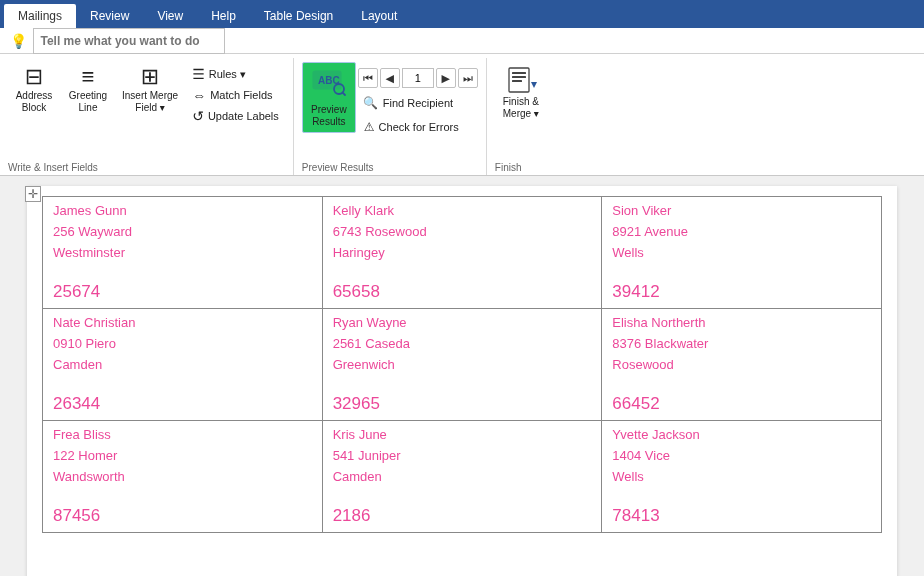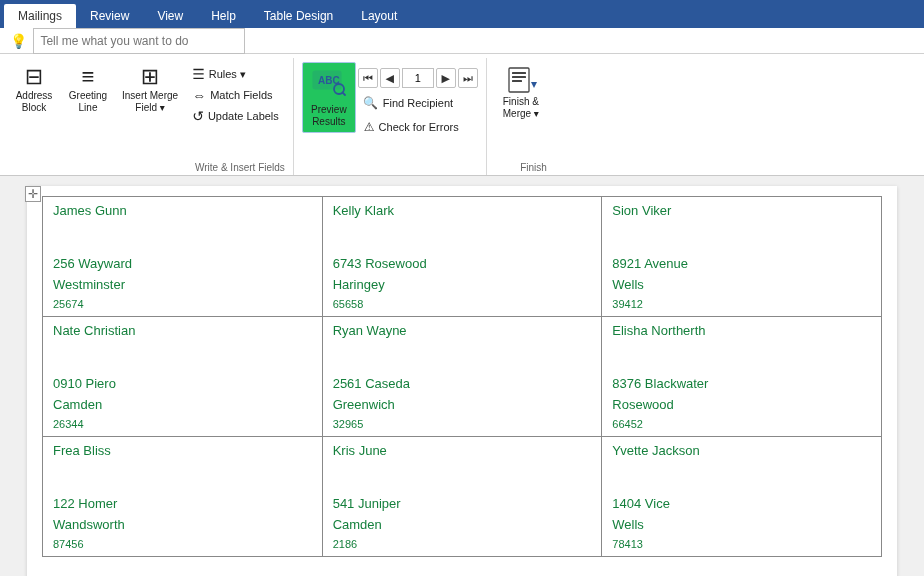--- a/index.html
+++ b/index.html
@@ -13,21 +13,21 @@
     .tab { padding: 5px 14px; font-size: 12px; color: #fff; cursor: pointer; border-radius: 2px 2px 0 0; }
     .tab.active { background: #fff; color: #333; font-weight: normal; }
 
     
     .help-bar { background: #fff; display: flex; align-items: center; padding: 2px 10px; border-bottom: 1px solid #d0d0d0; height: 26px; }
     .lightbulb { color: #f0b400; font-size: 14px; }
 
     
     .ribbon { background: #fff; border-bottom: 1px solid #c8c8c8; display: flex; align-items: stretch; padding: 4px 0 0 0; min-height: 90px; }
     .ribbon-group { display: flex; flex-direction: column; align-items: flex-start; padding: 0 8px; border-right: 1px solid #d8d8d8; min-height: 80px; position: relative; }
-    .ribbon-group-label { font-size: 10px; color: #666; text-align: right; width: 100%; margin-top: auto; padding: 2px 0 2px 0; }
+    .ribbon-group-label { font-size: 10px; color: #666; text-align: left; width: 100%; margin-top: auto; padding: 2px 0 2px 0; }
     .ribbon-group-content { display: flex; align-items: flex-start; gap: 2px; flex: 1; padding-top: 4px; }
 
     
     .btn-large { display: flex; flex-direction: column; align-items: center; justify-content: center; padding: 4px 6px; cursor: pointer; border-radius: 2px; min-width: 48px; font-size: 11px; text-align: center; color: #222; }
     .btn-large .icon-large { font-size: 28px; line-height: 1; margin-bottom: 2px; }
     .btn-large .label { font-size: 10px; color: #222; line-height: 1.2; }
 
     .btn-small { display: flex; align-items: center; gap: 4px; padding: 2px 6px; cursor: pointer; border-radius: 2px; font-size: 11px; color: #222; white-space: nowrap; }
     .btn-small .icon-small { font-size: 14px; }
 
@@ -43,45 +43,45 @@
 
     
     .doc-area { background: #f0f0f0; padding: 10px 20px; height: calc(576px - 26px - 98px); overflow: hidden; display: flex; justify-content: center; }
     .page { background: #fff; padding: 10px 15px; width: 870px; box-shadow: 0 1px 4px rgba(0,0,0,0.15); position: relative; }
 
     
     .table-handle { position: absolute; top: 0; left: -2px; width: 16px; height: 16px; border: 1px solid #999; background: #fff; display: flex; align-items: center; justify-content: center; font-size: 12px; color: #666; cursor: move; }
 
     
     .merge-table { width: 100%; border-collapse: collapse; table-layout: fixed; }
-    .merge-table td { border: 1px solid #888; padding: 6px 10px; vertical-align: top; font-size: 13px; color: #15803d; width: 33.33%; }
+    .merge-table td { border: 1px solid #888; padding: 6px 10px; vertical-align: top; font-size: 13px; color: #ec4899; width: 33.33%; }
     .cell-content { display: flex; flex-direction: column; gap: 6px; min-height: 95px; }
     .cell-name { font-size: 13px; }
-    .cell-addr { font-size: 13px; margin-top: 32px; }
+    .cell-addr { font-size: 13px; }
     .cell-city { font-size: 13px; }
-    .cell-zip { font-size: 11px; }
+    .cell-zip { font-size: 17px; margin-top: 16px; }
   </style>
 </head>
 <body>
 
 <div class="ribbon-container">
 
   <div class="tab-bar">
     <div class="tab active">Mailings</div>
     <div class="tab">Review</div>
     <div class="tab">View</div>
     <div class="tab">Help</div>
     <div class="tab">Table Design</div>
     <div class="tab">Layout</div>
   </div>
 </div>
 
 <div class="help-bar">
   <span class="lightbulb">💡</span>
-  <input type="text" style="border: 1px solid rgb(192, 192, 192); padding: 5px 6px; font-size: 12px; width: 212px; margin-left: 6px;" placeholder="Tell me what you want to do">
+  <input type="text" style="border: 1px solid rgb(192, 192, 192); padding: 5px 6px; font-size: 12px; width: 192px; margin-left: 6px; font-weight: bold;" placeholder="Tell me what you want to do">
 </div>
 
 <div class="ribbon">
 
   <div class="ribbon-group">
     <div class="ribbon-group-content">
 
       <div class="btn-stack">
         <div class="btn-large" style="min-width:52px;">
           <div class="icon-large" style="font-size:22px;">⊟</div>
@@ -149,20 +149,21 @@
           <span style="font-size:12px;">🔍</span>
           <span>Find Recipient</span>
         </div>
 
         <div class="btn-small">
           <span style="font-size:12px;">⚠</span>
           <span>Check for Errors</span>
         </div>
       </div>
     </div>
+    <div class="ribbon-group-label">Preview Results</div>
   </div>
 
   <div class="ribbon-group" style="border-right:none;gap:36px;">
     <div class="ribbon-group-content">
       <div class="btn-large" style="min-width:52px;">
         <div>
           <svg width="32" height="28" viewBox="0 0 32 28">
             <rect x="4" y="2" width="20" height="24" rx="1" fill="none" stroke="#444" stroke-width="1.3"></rect>
             <rect x="7" y="6" width="14" height="2" rx="0.5" fill="#444"></rect>
             <rect x="7" y="10" width="14" height="2" rx="0.5" fill="#444"></rect>

